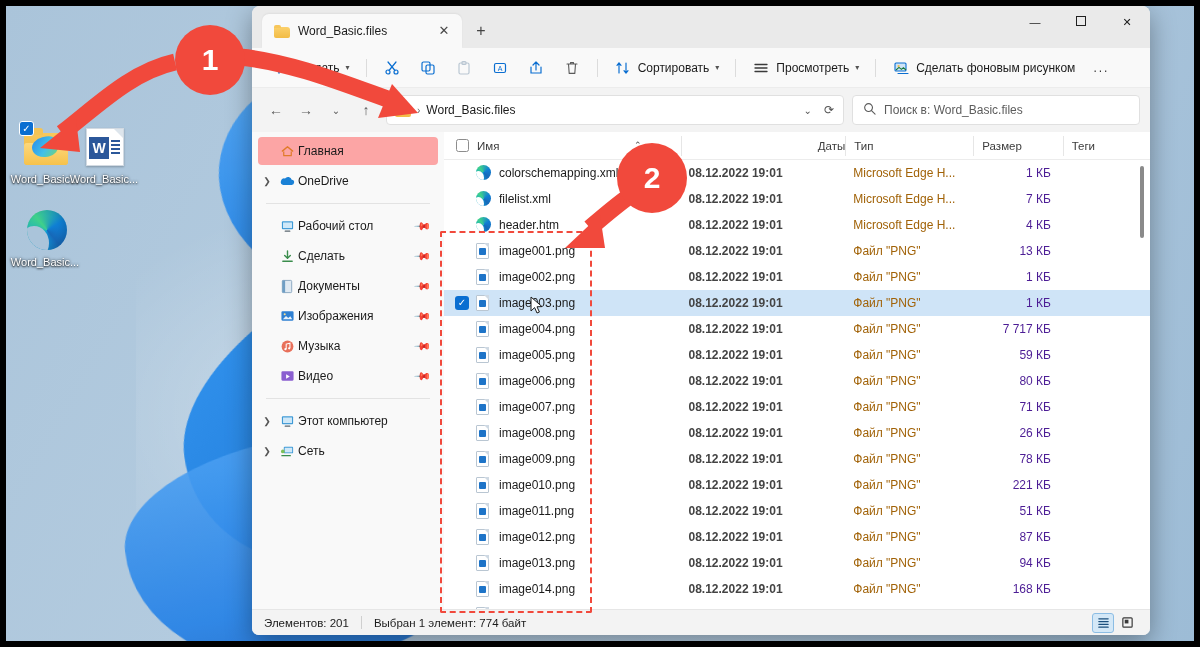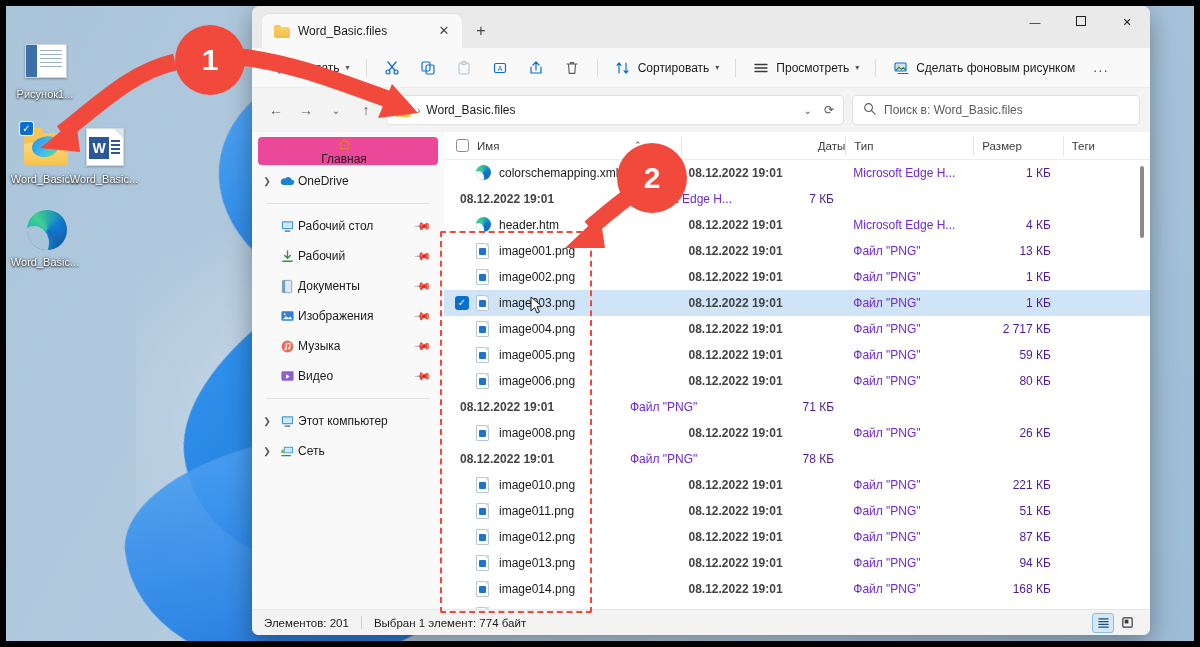--- a/index.html
+++ b/index.html
@@ -262,21 +262,21 @@
   .body { flex: 1; display: flex; background: #fff; min-height: 0; }
   .sidebar {
     width: 192px; background: #f9f9f9; padding-top: 4px;
     font-size: 12px; color: #1b1b1b;
     display: flex; flex-direction: column;
   }
   .nav-item {
     display: flex; align-items: center; height: 28px; margin: 1px 6px;
     border-radius: 4px; padding-right: 8px; position: relative;
   }
-  .nav-item.active { background: #ec4899; flex-direction: column; }
+  .nav-item.active { background: #fca5a5; }
   .nav-exp {
     width: 18px; text-align: center; font-size: 9px; color: #555; flex: none;
   }
   .nav-ico {
     width: 22px; flex: none; display: flex; align-items: center; justify-content: center;
   }
   .nav-label { flex: 1; white-space: nowrap; overflow: hidden; }
   .pin { color: #8a8a8a; font-size: 11px; transform: rotate(45deg); }
   .nav-sep { height: 1px; background: #e3e3e3; margin: 7px 14px; }
   
@@ -302,21 +302,21 @@
   }
   .rows { flex: 1; overflow: hidden; position: relative; }
   .row {
     height: 26px; display: flex; align-items: center;
     font-size: 12px; color: #1b1b1b; padding-left: 8px;
     position: relative;
   }
   .row.selected { background: #cfe4f7; }
   .cell-name { width: 236px; display: flex; align-items: center; gap: 7px; padding-left: 4px; overflow: hidden;}
   .cell-date { width: 170px; padding-left: 8px; color: #444; font-weight: bold; }
-  .cell-type { width: 132px; padding-left: 8px; color: #6d28d9; }
+  .cell-type { width: 132px; padding-left: 8px; color: #a16207; }
   .cell-size { width: 92px; padding-left: 8px; text-align: right; padding-right: 12px; color: #4c1d95; }
   .cell-tag { width: 90px; }
   .rowcheck {
     width: 14px; height: 14px; border-radius: 3px; background: #0a6ed1;
     color: #fff; font-size: 10px; line-height: 14px; text-align: center;
     flex: none; margin-left: -1px;
   }
   .rowcheck-spacer { width: 14px; flex: none; margin-left: -1px; }
   .fico { width: 16px; height: 16px; flex: none; position: relative; }
   .fico-edge {
@@ -384,34 +384,20 @@
 
 <div id="root">
 
   <div class="desktop">
     <div class="bloom-haze"></div>
     <div class="bloom bloom2"></div>
     <div class="bloom bloom1"></div>
     <div class="bloom bloom3"></div>
   </div>
 
-  <div class="dicon" style="left:6px; top:40px;">
-    <div class="glyph">
-      <div class="ic-doc">
-          <div class="lines">
-            <i></i>
-            <i></i>
-            <i></i>
-            <i></i>
-            <i></i>
-          </div>
-        </div>
-    </div>
-    <div class="label">Рисунок1...</div>
-  </div>
 
   <div class="dicon" style="left:6px; top:125px;">
     <div class="glyph">
       <div class="ic-folder">
         <div class="back"></div>
         <div class="front"></div>
         <div class="swirl"></div>
       </div>
       <div class="ic-check">✓</div>
     </div>
@@ -620,21 +606,21 @@
         </div>
 
         <div class="nav-item">
           <span class="nav-exp"></span>
           <span class="nav-ico">
             <svg width="15" height="15" viewBox="0 0 16 16">
                 <path d="M8 2v8M8 10L5 7M8 10l3-3" fill="none" stroke="#3a8d4c" stroke-width="1.5" stroke-linecap="round"></path>
                 <path d="M3 13h10" stroke="#3a8d4c" stroke-width="1.5" stroke-linecap="round"></path>
               </svg>
           </span>
-          <span class="nav-label">Рабочий</span>
+          <span class="nav-label">Сделать</span>
           <span class="pin">📌</span>
         </div>
 
         <div class="nav-item">
           <span class="nav-exp"></span>
           <span class="nav-ico">
             <svg width="14" height="15" viewBox="0 0 14 16">
                 <rect x="2" y="1.5" width="10" height="13" rx="1" fill="#dfe9f2" stroke="#8aa6bf" stroke-width="1"></rect>
                 <rect x="2" y="1.5" width="3" height="13" fill="#6f9ec4"></rect>
               </svg>
@@ -731,20 +717,27 @@
                   <span class="fico-edge" style="display: block;"></span>
                 </span>
                 <span class="fname">colorschemapping.xml</span>
               </div>
               <div class="cell-date">08.12.2022 19:01</div>
               <div class="cell-type">Microsoft Edge H...</div>
               <div class="cell-size">1 КБ</div>
               <div class="cell-tag"></div>
             </div>
             <div class="row">
+              <div class="cell-name">
+                <span class="rowcheck-spacer"></span>
+                <span class="fico">
+                  <span class="fico-edge" style="display: block;"></span>
+                </span>
+                <span class="fname">filelist.xml</span>
+              </div>
               <div class="cell-date">08.12.2022 19:01</div>
               <div class="cell-type">Microsoft Edge H...</div>
               <div class="cell-size">7 КБ</div>
               <div class="cell-tag"></div>
             </div>
             <div class="row">
               <div class="cell-name">
                 <span class="rowcheck-spacer"></span>
                 <span class="fico">
                   <span class="fico-edge" style="display: block;"></span>
@@ -798,21 +791,21 @@
             <div class="row">
               <div class="cell-name">
                 <span class="rowcheck-spacer"></span>
                 <span class="fico">
                   <span class="fico-png" style="display: block;"></span>
                 </span>
                 <span class="fname">image004.png</span>
               </div>
               <div class="cell-date">08.12.2022 19:01</div>
               <div class="cell-type">Файл "PNG"</div>
-              <div class="cell-size">2 717 КБ</div>
+              <div class="cell-size">7 717 КБ</div>
               <div class="cell-tag"></div>
             </div>
             <div class="row">
               <div class="cell-name">
                 <span class="rowcheck-spacer"></span>
                 <span class="fico">
                   <span class="fico-png" style="display: block;"></span>
                 </span>
                 <span class="fname">image005.png</span>
               </div>
@@ -828,39 +821,53 @@
                   <span class="fico-png" style="display: block;"></span>
                 </span>
                 <span class="fname">image006.png</span>
               </div>
               <div class="cell-date">08.12.2022 19:01</div>
               <div class="cell-type">Файл "PNG"</div>
               <div class="cell-size">80 КБ</div>
               <div class="cell-tag"></div>
             </div>
             <div class="row">
+              <div class="cell-name">
+                <span class="rowcheck-spacer"></span>
+                <span class="fico">
+                  <span class="fico-png" style="display: block;"></span>
+                </span>
+                <span class="fname">image007.png</span>
+              </div>
               <div class="cell-date">08.12.2022 19:01</div>
               <div class="cell-type">Файл "PNG"</div>
               <div class="cell-size">71 КБ</div>
               <div class="cell-tag"></div>
             </div>
             <div class="row">
               <div class="cell-name">
                 <span class="rowcheck-spacer"></span>
                 <span class="fico">
                   <span class="fico-png" style="display: block;"></span>
                 </span>
                 <span class="fname">image008.png</span>
               </div>
               <div class="cell-date">08.12.2022 19:01</div>
               <div class="cell-type">Файл "PNG"</div>
               <div class="cell-size">26 КБ</div>
               <div class="cell-tag"></div>
             </div>
             <div class="row">
+              <div class="cell-name">
+                <span class="rowcheck-spacer"></span>
+                <span class="fico">
+                  <span class="fico-png" style="display: block;"></span>
+                </span>
+                <span class="fname">image009.png</span>
+              </div>
               <div class="cell-date">08.12.2022 19:01</div>
               <div class="cell-type">Файл "PNG"</div>
               <div class="cell-size">78 КБ</div>
               <div class="cell-tag"></div>
             </div>
             <div class="row">
               <div class="cell-name">
                 <span class="rowcheck-spacer"></span>
                 <span class="fico">
                   <span class="fico-png" style="display: block;"></span>

